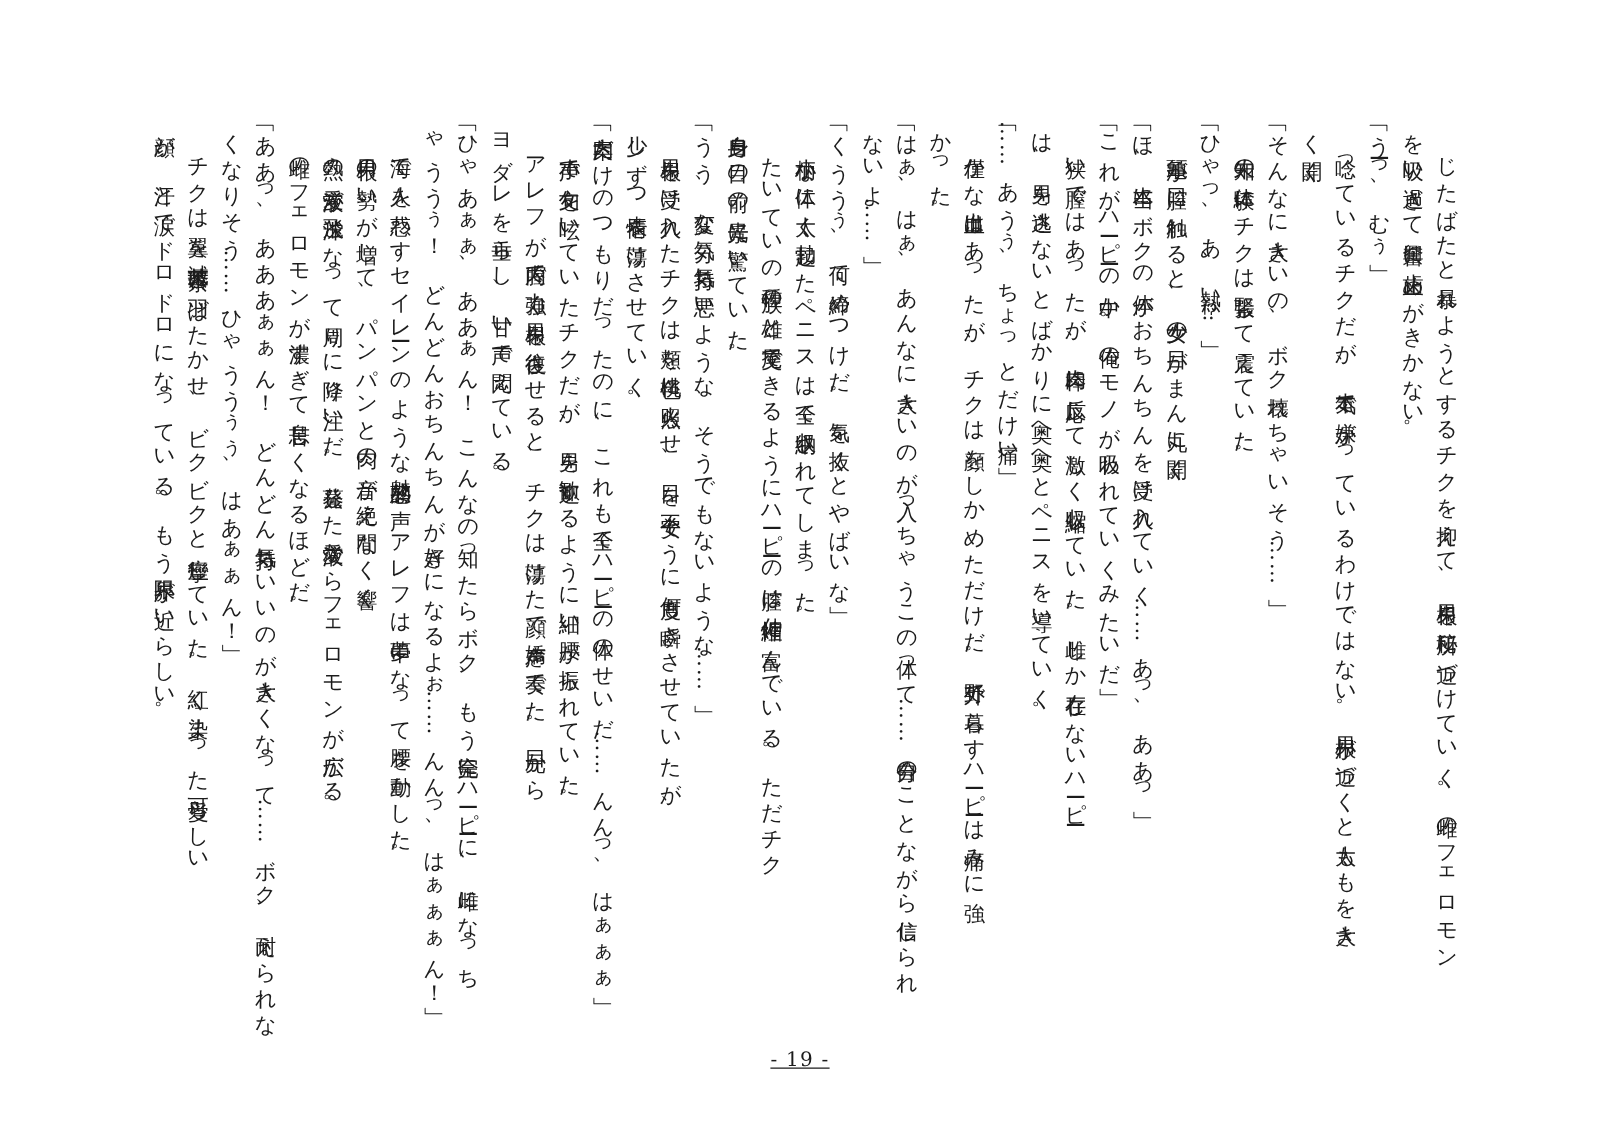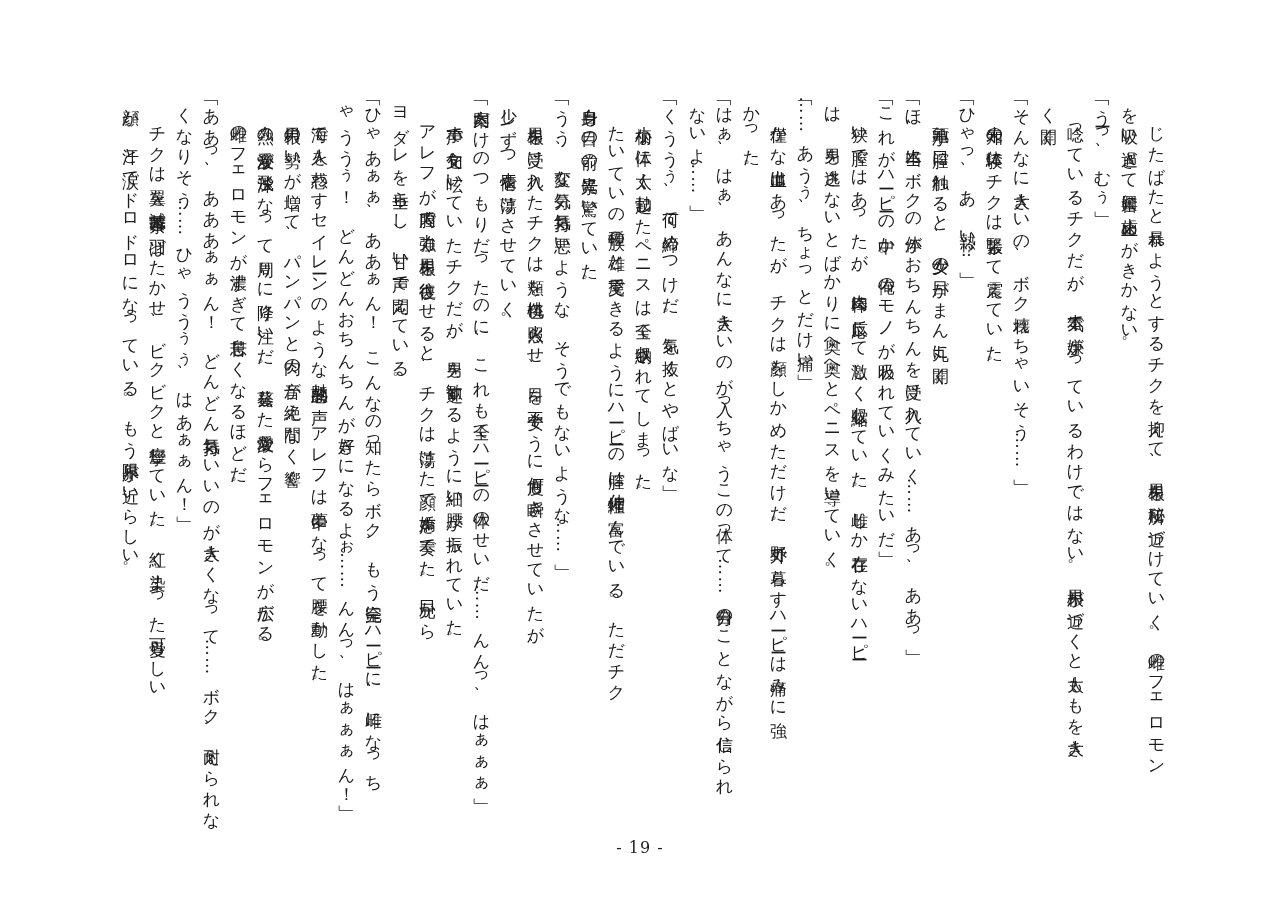--- a/index.html
+++ b/index.html
@@ -39,20 +39,21 @@
   }
   .page-number {
     position: absolute;
     top: 838px;
     left: 0;
     width: 100%;
     text-align: center;
     color: #1c1c1c;
     font-size: 16px;
     letter-spacing: 1px;
+    text-decoration: underline;
   }
 </style>
 </head>
 <body>
 
 <div class="page">
   <div class="page-text">
       <p>　じたばたと暴れようとするチクを抑えて、男根を秘所に近づけていく。雌のフェロモン
 を吸い過ぎて興奮に歯止めがきかない。</p>
       <p>「うーっ、むぅ」</p>

